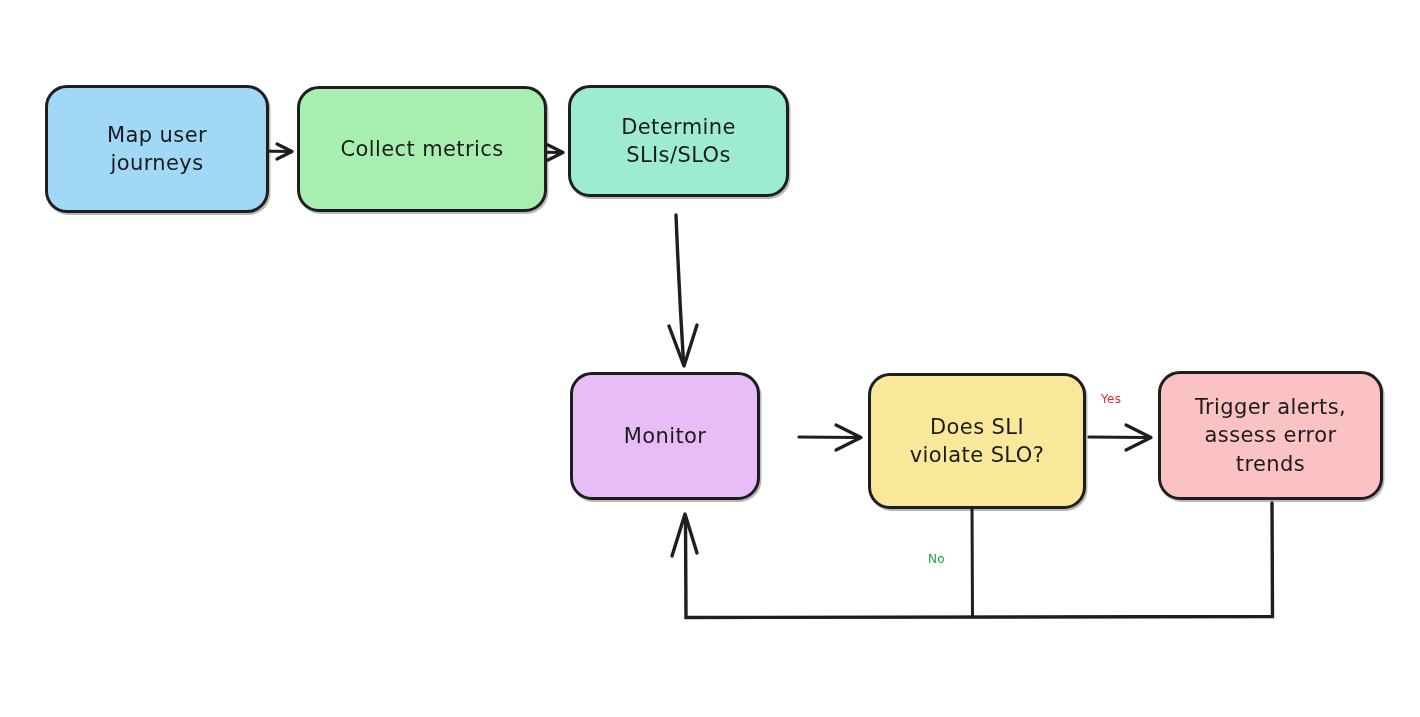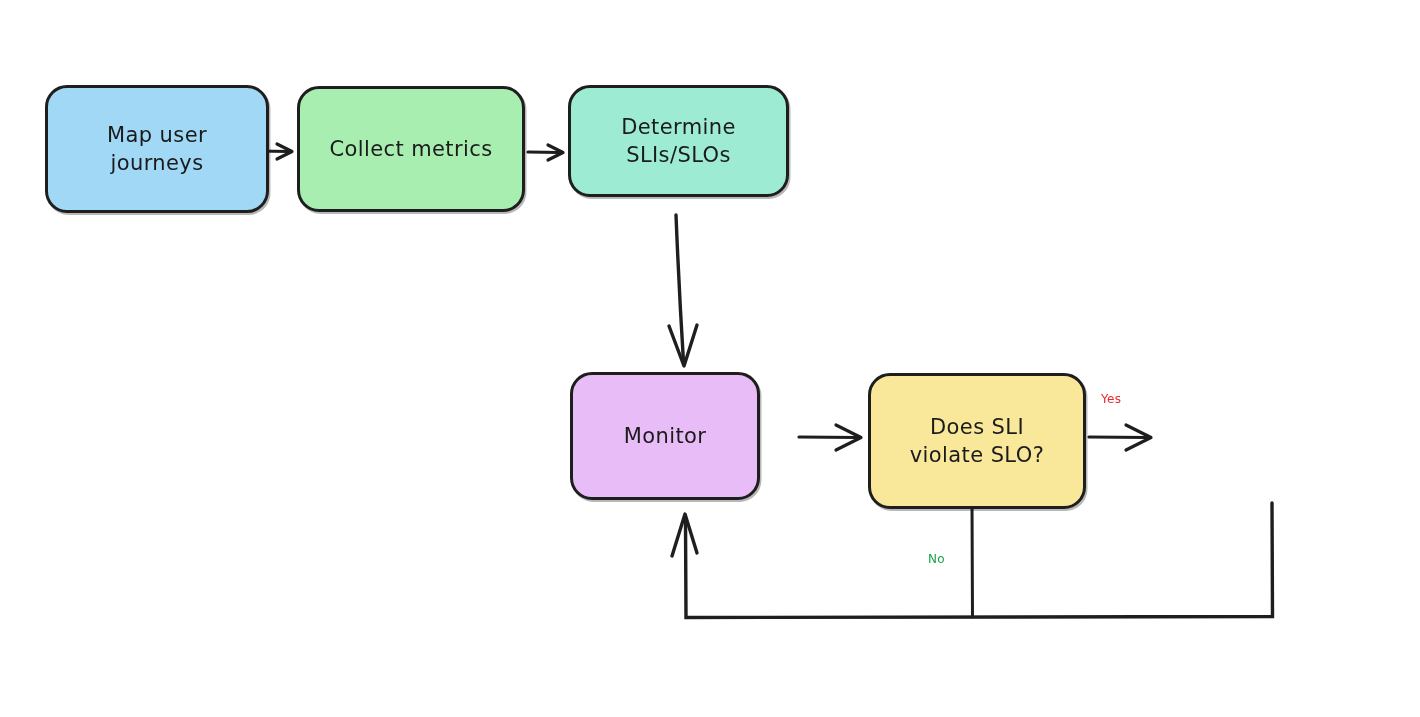--- a/index.html
+++ b/index.html
@@ -96,36 +96,41 @@
       <path d="M1272 503 L1272.5 616.5 L686 617.5 L685.5 520" fill="none" stroke="#1e1e1e" stroke-width="3.4" stroke-linecap="round" stroke-linejoin="miter"></path>
       <path d="M672 556 L685 514 L697 553" fill="none" stroke="#1e1e1e" stroke-width="3.4" stroke-linecap="round" stroke-linejoin="round"></path>
     </g>
   </svg>
 
   <div class="node" style="left:45px; top:85px; width:224px; height:128px; background:#a0d8f5;">
     <span class="node-label">Map user
 journeys</span>
   </div>
 
-  <div class="node" style="left:297px; top:86px; width:228px; height:126px; background:#a8eeb0;">
+  <div class="node" style="left:297px; top:86px; width:250px; height:126px; background:#a8eeb0;">
     <span class="node-label">Collect metrics</span>
   </div>
 
   <div class="node" style="left:568px; top:85px; width:221px; height:112px; background:#9cebd2;">
     <span class="node-label">Determine
 SLIs/SLOs</span>
   </div>
 
   <div class="node" style="left:570px; top:372px; width:190px; height:128px; background:#e8bdf7;">
     <span class="node-label">Monitor</span>
   </div>
 
   <div class="node" style="left:868px; top:373px; width:218px; height:136px; background:#fae89a;">
     <span class="node-label">Does SLI
 violate SLO?</span>
   </div>
 
+  <div class="node" style="left:1158px; top:371px; width:225px; height:129px; background:#fbc2c4;">
+    <span class="node-label">Trigger alerts,
+assess error
+trends</span>
+  </div>
 
   <div class="edge-label yes" style="left:1101px; top:392px;">Yes</div>
 
   <div class="edge-label no" style="left:928px; top:552px;">No</div>
 
 </div>
 
 </body></html>

